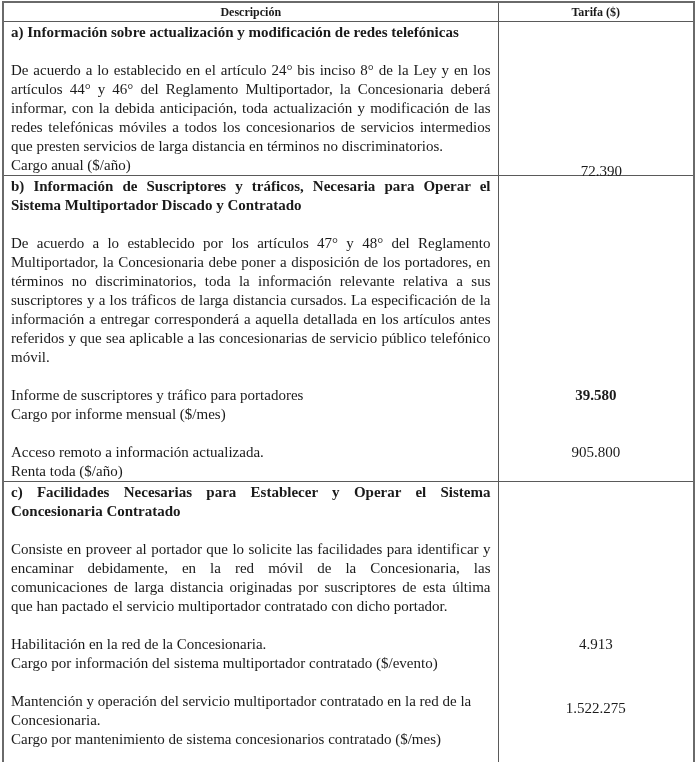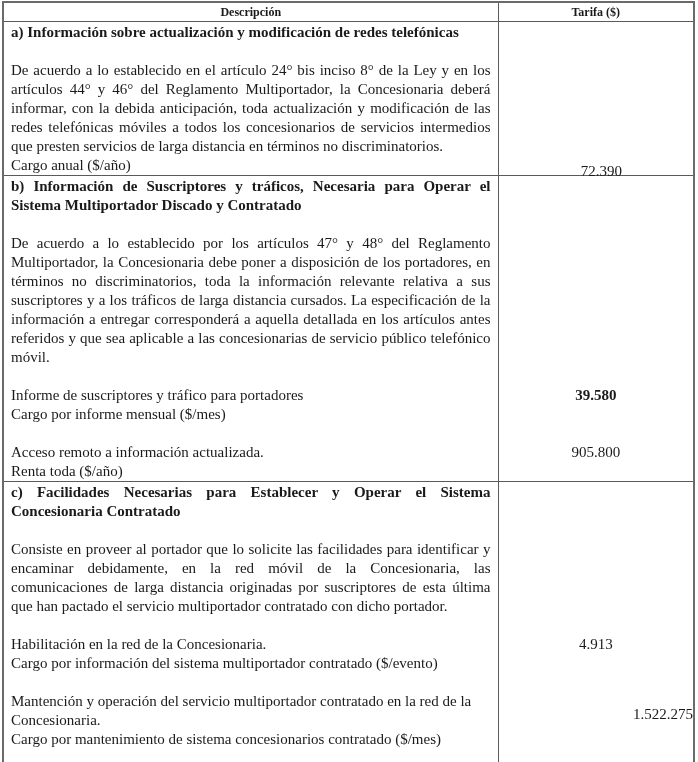--- a/index.html
+++ b/index.html
@@ -127,18 +127,18 @@
         <p class="item-label">Habilitación en la red de la Concesionaria.</p>
         <p class="charge-label">Cargo por información del sistema multiportador contratado ($/evento)</p>
         <div class="spacer"></div>
         <p class="item-label">Mantención y operación del servicio multiportador contratado en la red de la Concesionaria.</p>
         <p class="charge-label">Cargo por mantenimiento de sistema concesionarios contratado ($/mes)</p>
         <div class="spacer"></div>
 
       </td>
       <td class="tarifa-cell">
         <span class="tarifa-val" style="top:153px;">4.913</span>
-        <span class="tarifa-val" style="top:223px;text-align:right;">1.522.275</span>
+        <span class="tarifa-val" style="top:217px;">1.522.275</span>
 
       </td>
     </tr>
   </tbody>
 </table>
 
 </body></html>

